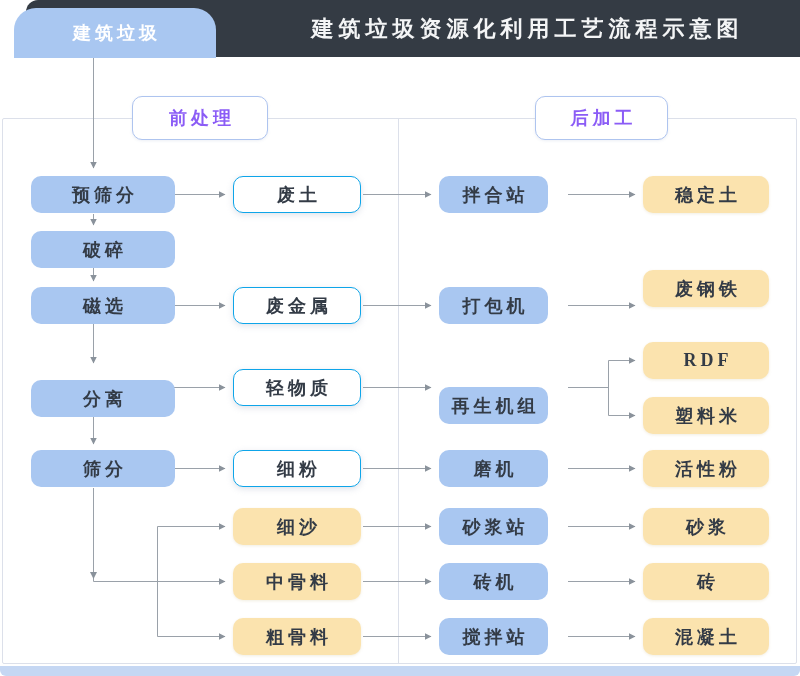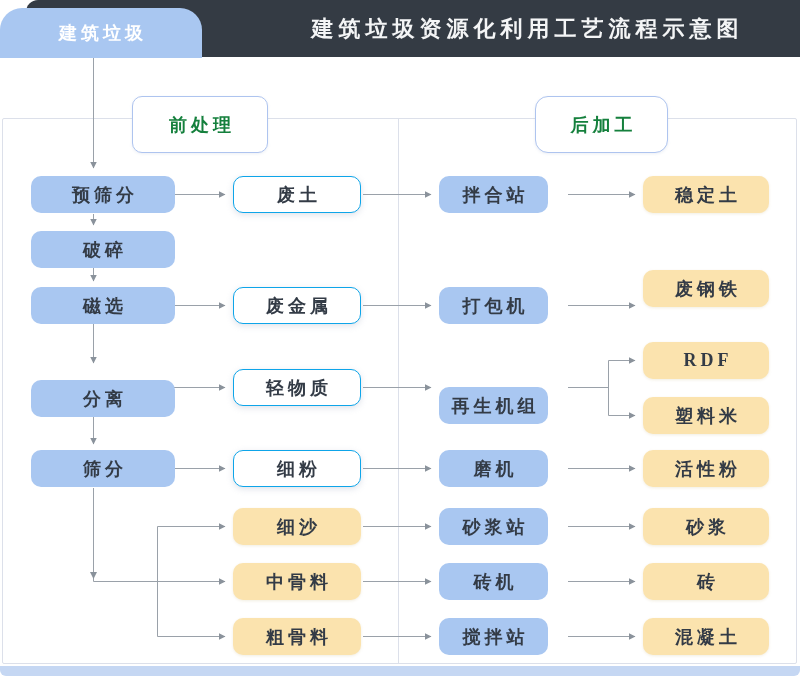--- a/index.html
+++ b/index.html
@@ -16,50 +16,50 @@
     background:#343B44;
     border-radius:12px 22px 16px 10px;
     display:flex; align-items:center;margin-left:26px;
   }
   .titlebar .title {
     position:absolute; left:200px; width:598px; text-align:center;
     color:#F4F5F6; font-size:22px; font-weight:bold;
     letter-spacing:5px; text-indent:5px;
   }
   .tab {
-    position:absolute; left:0; top:8px; width:202px; height:50px;
+    position:absolute; left:14px; top:8px; width:202px; height:50px;
     background:#A9C7F1; border-radius:22px 22px 0 0;
     display:flex; align-items:center; justify-content:center;
     color:#ffffff; font-size:18px; font-weight:bold;
     letter-spacing:4px; text-indent:4px;
   }
   
   .flow-container {
     position:absolute; left:2px; top:118px; width:795px; height:546px;
     border:1px solid #DCE0EA; background:#ffffff; border-radius:2px;
   }
   .divider {
     position:absolute; left:398px; top:119px; width:1px; height:544px;
     background:#DCE0EA;
   }
   .bottom-bar {
     position:absolute; left:0; top:666px; width:800px; height:10px;
     background:#C5D7F3; border-radius:0 0 6px 6px;
   }
   
   .section-header {
-    position:absolute; height:57px; background:#ffffff;
+    position:absolute; height:44px; background:#ffffff;
     border:1px solid #AEC4EF; border-radius:10px;
     display:flex; align-items:center; justify-content:center;
-    color:#15803d; font-size:18px; font-weight:bold;
+    color:#8b5cf6; font-size:18px; font-weight:bold;
     letter-spacing:4px; text-indent:4px;
     box-shadow:0 1px 3px rgba(150,165,200,0.18);
   }
   #sec-pre  { left:132px; top:96px; width:136px; }
-  #sec-post { left:535px; top:96px; width:133px;border-radius:13px; }
+  #sec-post { left:535px; top:96px; width:133px; }
   
   .node {
     position:absolute; height:37px; border-radius:10px;
     display:flex; align-items:center; justify-content:center;
     font-size:18px; font-weight:600; color:#333B46;
     letter-spacing:4px; text-indent:4px; white-space:nowrap;
   }
   .node.blue   { background:#A9C7F1; }
   .node.yellow { background:#FBE3AE; box-shadow:0 1px 3px rgba(190,170,110,0.20);font-family:Liberation Serif, serif; }
   .node.white  {

